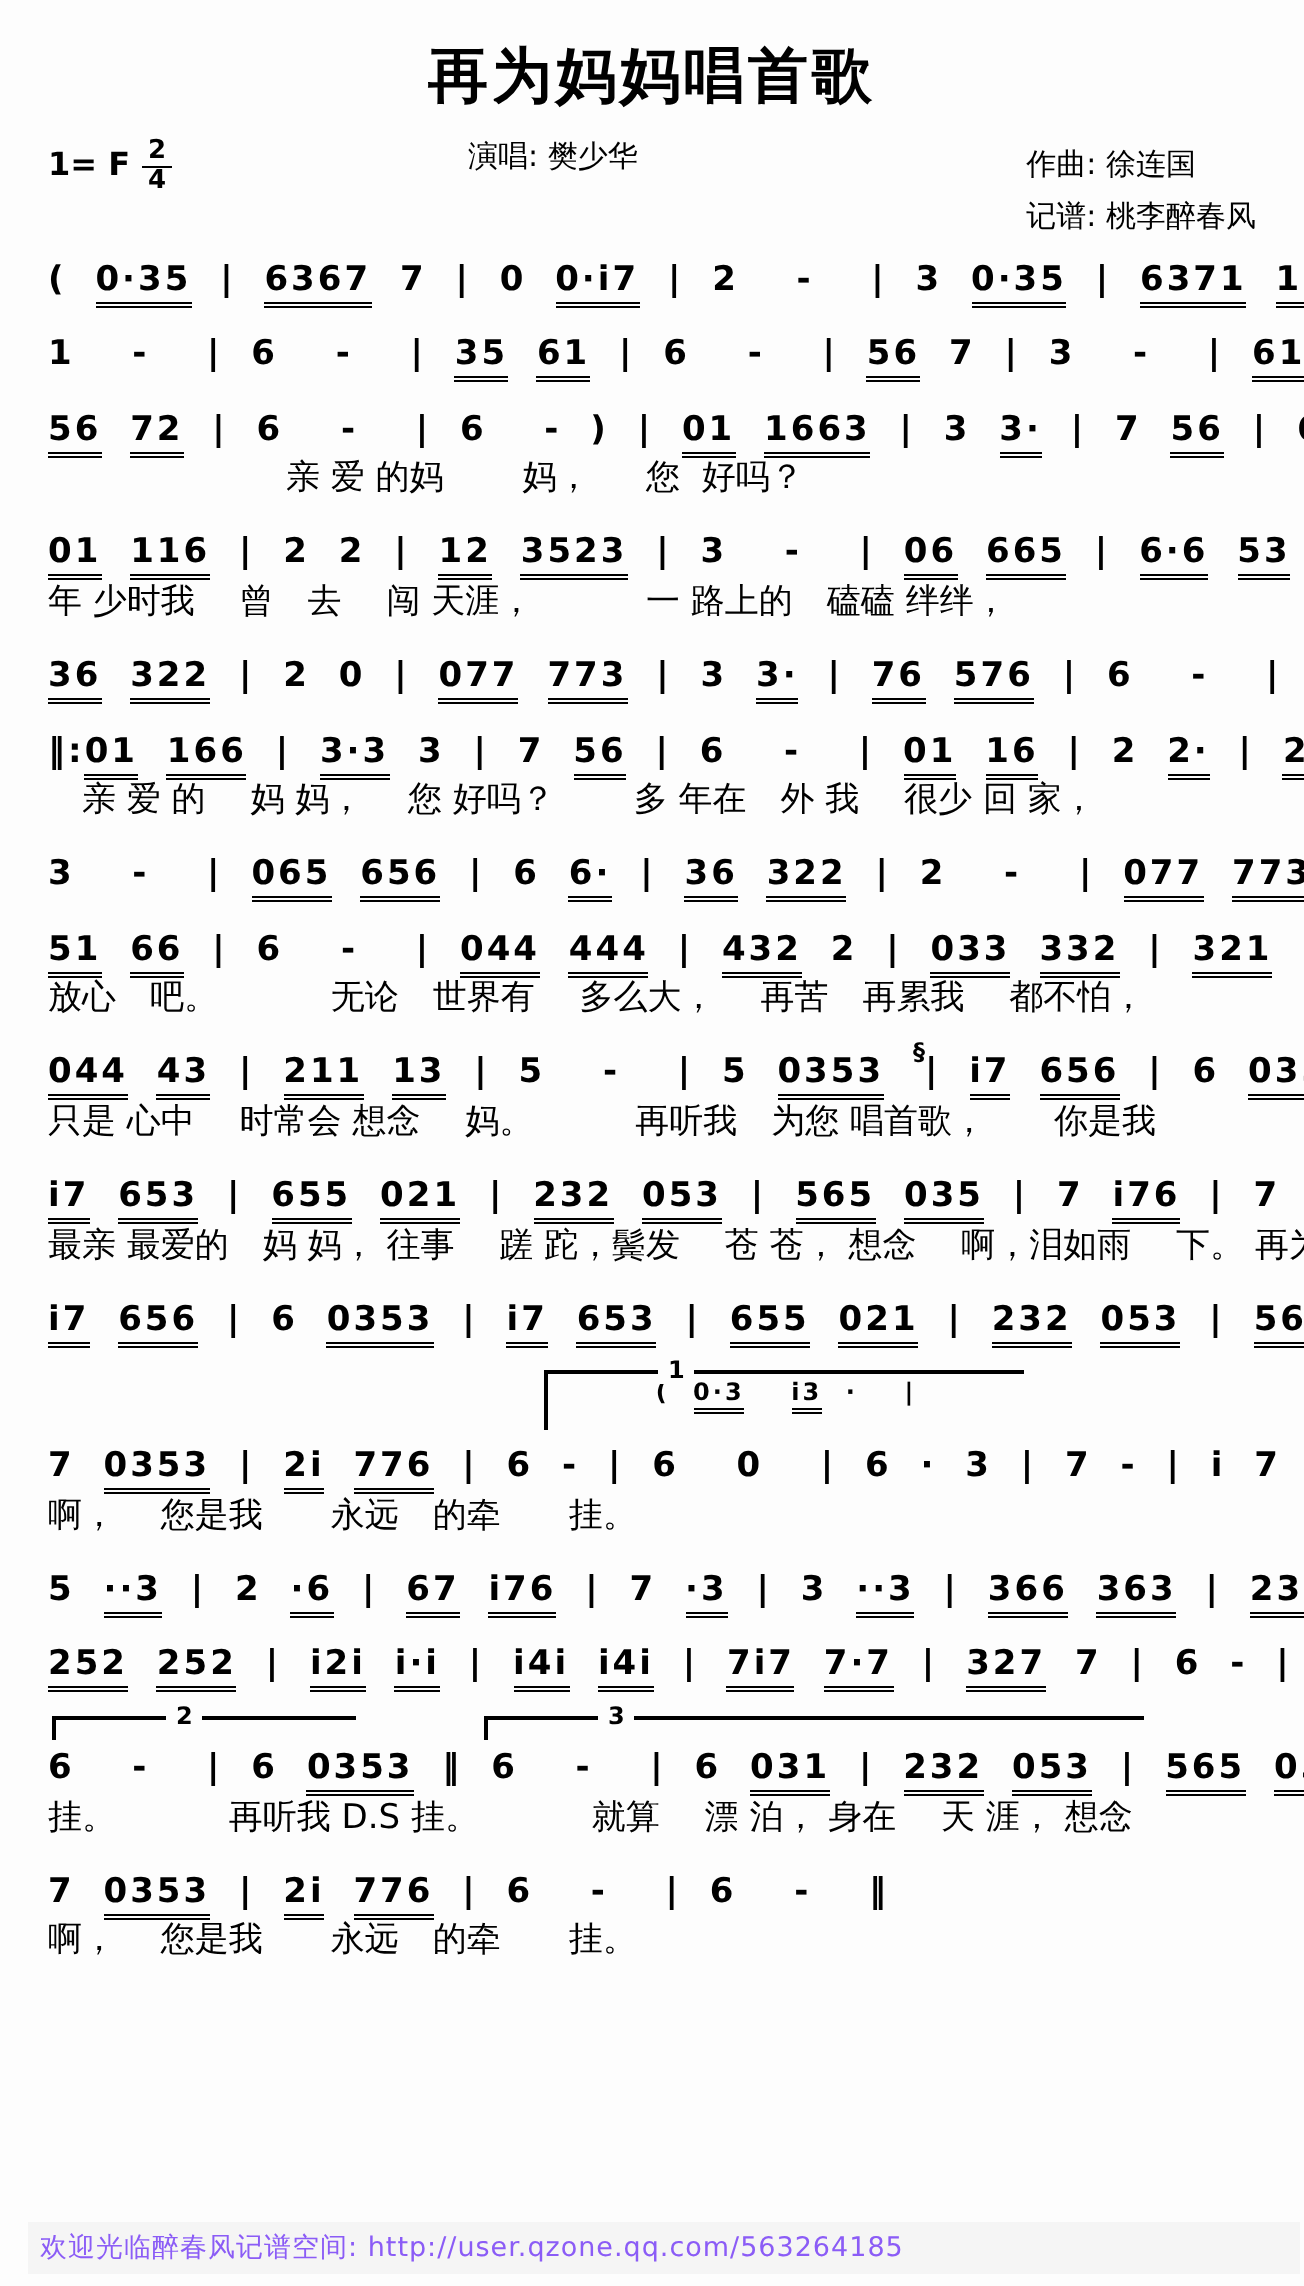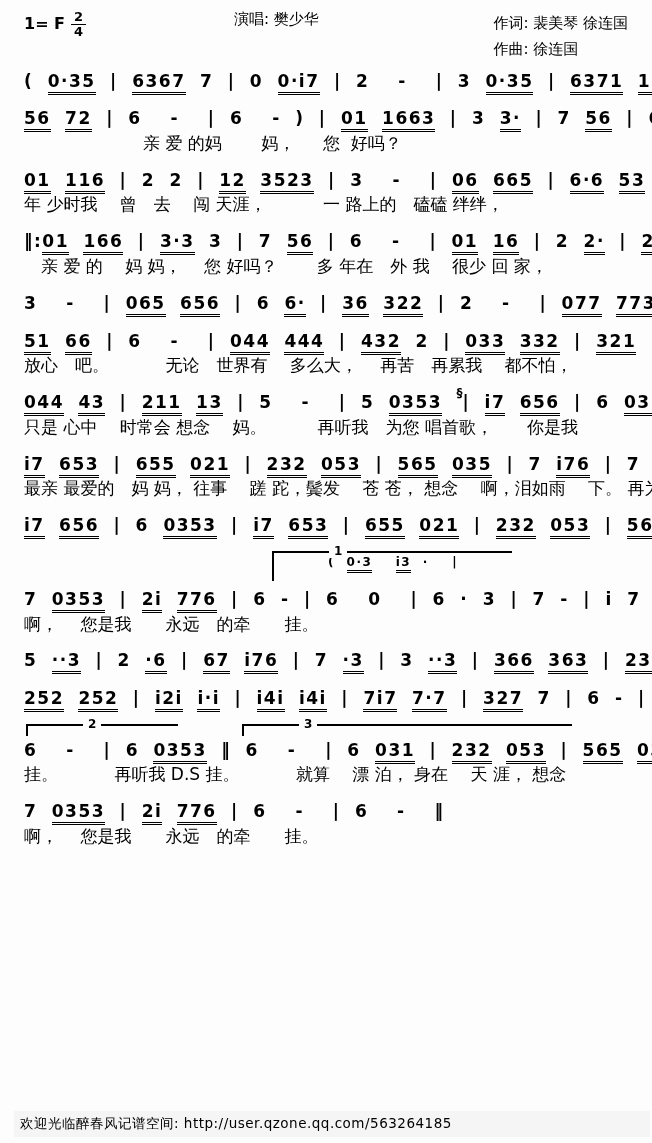--- a/index.html
+++ b/index.html
@@ -48,54 +48,59 @@
   .bracket .bnotes {
     display:block; text-align:center; font-weight:bold; font-size:12px;
     letter-spacing:1.5px; word-spacing:6px; white-space:pre; margin-top:2px;
   }
   .ending-1 { left:248px; width:240px; height:30px; }
   .ending-2 { left:2px;  width:152px; height:12px; }
   .ending-3 { left:218px; width:330px; height:12px; }
 
   .footer {
     position:absolute; left:14px; bottom:6px;
-    font-size:13.5px; color:#000000; letter-spacing:0.5px;
+    font-size:13.5px; color:#8b5cf6; letter-spacing:0.5px;
     background:#f5f5f5; width:624px; padding:4px 6px;
   }
 </style>
 </head>
 <body>
 
 <div class="page">
 
+  <div class="title">再为妈妈唱首歌</div>
 
   <div class="header">
     <div class="key-sig">
       <span>1= F</span><span class="timesig"><span class="top">2</span><span class="bot">4</span></span>
     </div>
     <div class="performer">演唱: 樊少华</div>
     <div class="credits">
-      <div>作词: 裴美琴 徐连国</div>
       <div>作曲: 徐连国</div>
+      <div>记谱: 桃李醉春风</div>
     </div>
   </div>
 
   <div id="score">
       <div class="system">
         <div class="notes">( <span class="beam">0·35</span> | <span class="beam">6367</span> 7 | 0 <span class="beam">0·i7</span> | 2  -  | 3 <span class="beam">0·35</span> | <span class="beam">6371</span> <span class="beam">13</span> | 6  |</div>
+      </div>
+      <div class="system">
+        <div class="notes">1  -  | 6  -  | <span class="beam">35</span> <span class="beam">61</span> | 6  -  | <span class="beam">56</span> 7 | 3  -  | <span class="beam">61</span>  | 2 · 6 |</div>
       </div>
       <div class="system">
         <div class="notes"><span class="beam">56</span> <span class="beam">72</span> | 6  -  | 6  - ) | <span class="beam">01</span> <span class="beam">1663</span> | 3 <span class="beam">3·</span> | 7 <span class="beam">56</span> | 6  -  |</div>
         <div class="lyrics">　　　　　　　亲 爱 的妈　　 妈，　  您  好吗？</div>
       </div>
       <div class="system">
         <div class="notes"><span class="beam">01</span> <span class="beam">116</span> | 2 2 | <span class="beam">12</span> <span class="beam">3523</span> | 3  -  | <span class="beam">06</span> <span class="beam">665</span> | <span class="beam">6·6</span> <span class="beam">53</span> |</div>
         <div class="lyrics">年 少时我　 曾　去　 闯 天涯，　　　 一 路上的　磕磕 绊绊，</div>
       </div>
       <div class="system">
+        <div class="notes"><span class="beam">36</span> <span class="beam">322</span> | 2 0 | <span class="beam">077</span> <span class="beam">773</span> | 3 <span class="beam">3·</span> | <span class="beam">76</span> <span class="beam">576</span> | 6  -  |</div>
       </div>
       <div class="system">
         <div class="notes">‖:<span class="beam">01</span> <span class="beam">166</span> | <span class="beam">3·3</span> 3 | 7 <span class="beam">56</span> | 6  -  | <span class="beam">01</span> <span class="beam">16</span> | 2 <span class="beam">2·</span> | <span class="beam">21</span>  |</div>
         <div class="lyrics">　亲 爱 的　 妈 妈，　 您 好吗？　　 多 年在　外 我　 很少 回 家，</div>
       </div>
       <div class="system">
         <div class="notes">3  -  | <span class="beam">065</span> <span class="beam">656</span> | 6 <span class="beam">6·</span> | <span class="beam">36</span> <span class="beam">322</span> | 2  -  | <span class="beam">077</span> <span class="beam">773</span> |   |</div>
       </div>
       <div class="system">
         <div class="notes"><span class="beam">51</span> <span class="beam">66</span> | 6  -  | <span class="beam">044</span> <span class="beam">444</span> | <span class="beam">432</span> 2 | <span class="beam">033</span> <span class="beam">332</span> | <span class="beam">321</span> 1 |</div>

